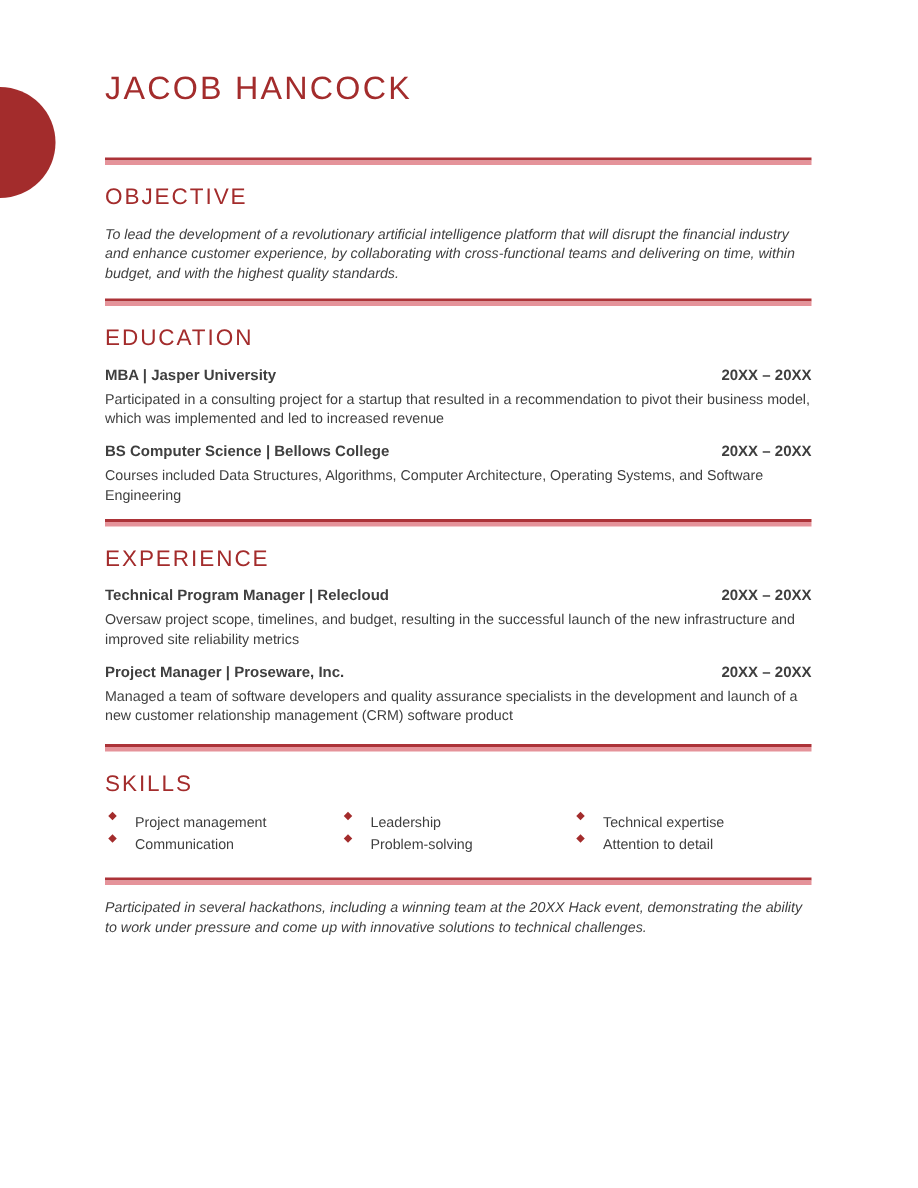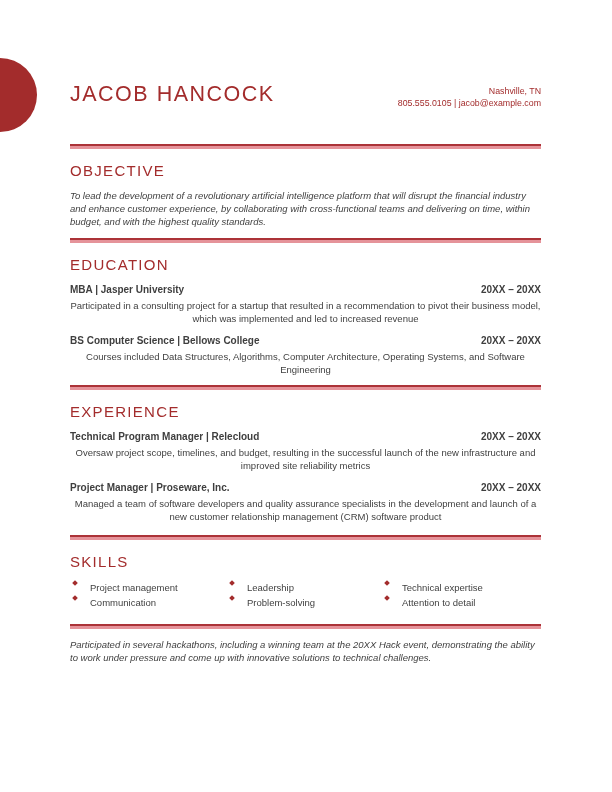--- a/index.html
+++ b/index.html
@@ -26,21 +26,21 @@
     top: 58px;
     width: 74px;
     height: 74px;
     border-radius: 50%;
     background: var(--accent);
   }
   .header {
     display: flex;
     justify-content: space-between;
     align-items: flex-start;
-    padding-top: 83px;
+    padding-top: 48px;
   }
   .name {
     font-size: 21.5px;
     line-height: 22px;
     letter-spacing: 1.5px;
     font-weight: normal;
     color: var(--accent);
     white-space: nowrap;
   }
   .contact {
@@ -67,21 +67,21 @@
     color: var(--accent);
     margin-top: 13px;
   }
   .section-body {
     font-size: 9.5px;
     line-height: 13px;
     margin-top: 9px;
     color: var(--body-text);
     font-style: italic;
   }
-  .entry { margin-top: 9px; text-align: center; }
+  .entry { margin-top: 9px; }
   .entry-head {
     display: flex;
     justify-content: space-between;
     align-items: baseline;
     font-size: 10px;
     line-height: 13px;
     font-weight: bold;
     color: var(--body-text);
   }
   .entry-dates { white-space: nowrap; }
@@ -114,24 +114,20 @@
 </style>
 </head>
 <body>
 
 <div class="page">
 
   <div class="semicircle"></div>
 
   <div class="header">
     <div class="name">JACOB HANCOCK</div>
-    <div class="contact">
-      <div>Nashville, TN</div>
-      <div>805.555.0105 | jacob@example.com</div>
-    </div>
   </div>
 
   <div class="rule after-header">
     <div class="top"></div>
     <div class="bottom"></div>
   </div>
 
   <div>
     <h2 class="section-title">OBJECTIVE</h2>
     <p class="section-body">To lead the development of a revolutionary artificial intelligence platform that will disrupt the financial industry and enhance customer experience, by collaborating with cross-functional teams and delivering on time, within budget, and with the highest quality standards.</p>

